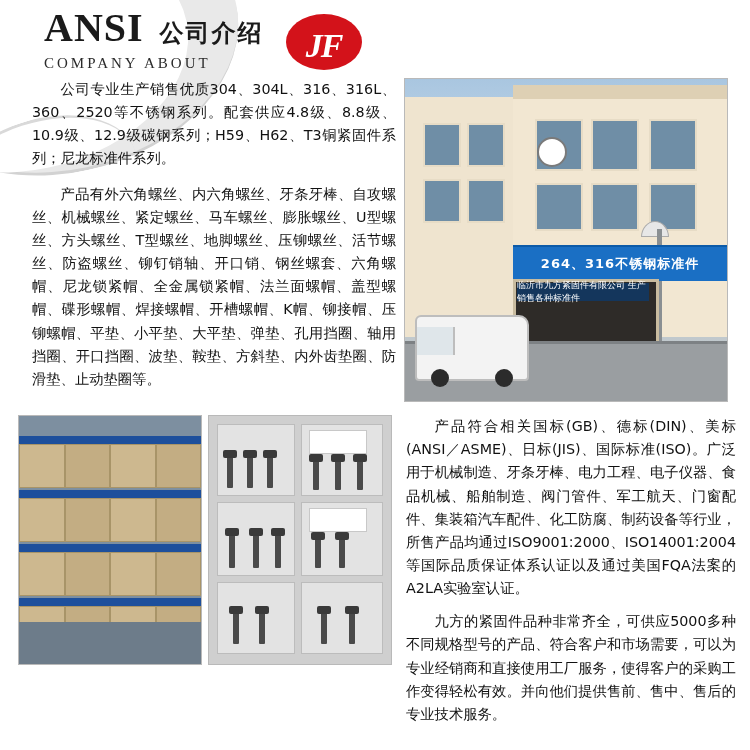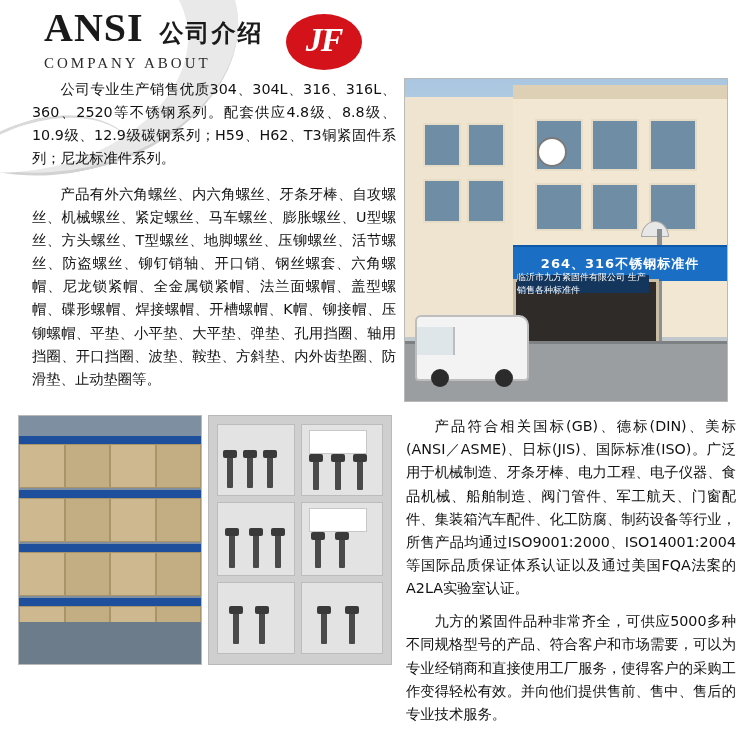--- a/index.html
+++ b/index.html
@@ -110,21 +110,21 @@
     left: 0;
     top: 4px;
     width: 76px;
     height: 56px;
     border-radius: 50%;
     background: #d3121a;
   }
   .logo .jf {
     position: absolute;
     left: 0;
-    top: 2px;
+    top: 8px;
     width: 76px;
     height: 56px;
     display: flex;
     align-items: center;
     justify-content: center;
     color: #ffffff;
     font-family: "Liberation Serif", serif;
     font-style: italic;
     font-weight: bold;
     font-size: 34px;
@@ -189,21 +189,21 @@
   .store .banner { position:absolute; left:108px; top:166px; width:214px; height:34px;
     background:#1a6fc4; color:#ffffff; display:flex; align-items:center;
     justify-content:center; font-family:"DejaVu Sans", sans-serif;
     font-weight:bold; font-size:13px; letter-spacing:1px; border-top:2px solid #0d5ba8;}
   .store .signboard { position:absolute; left:250px; top:206px; width:68px; height:66px;
     background:#ffffff; border:2px solid #c33; display:flex; flex-direction:column;
     align-items:center; justify-content:center; color:#b2191c;
     font-family:"DejaVu Sans", sans-serif; font-size:12px; font-weight:bold; line-height:1.25;}
   .store .shopfront { position:absolute; left:108px; top:200px; width:140px; height:74px;
     background:#2e2b28; border:3px solid #c9bca0; }
-  .store .shop-sign { position:absolute; left:112px; top:196px; width:132px; height:18px;
+  .store .shop-sign { position:absolute; left:112px; top:204px; width:132px; height:18px;
     background:#14365c; color:#fff; font-size:9px; display:flex; align-items:center;
     justify-content:center; font-family:"DejaVu Sans", sans-serif; }
   .store .road { position:absolute; left:0; top:262px; width:100%; height:60px;
     background:#9a9ea1; border-top:3px solid #7d8184; }
   .store .van { position:absolute; left:10px; top:236px; width:110px; height:62px;
     background:#f3f3f3; border:2px solid #bdbdbd; border-radius:6px 10px 4px 4px; }
   .store .van .cab { position:absolute; left:0; top:10px; width:36px; height:28px;
     background:#dfe6ea; border-right:2px solid #bdbdbd; }
   .store .van .wheel { position:absolute; bottom:-8px; width:18px; height:18px;
     border-radius:50%; background:#2b2b2b; }

